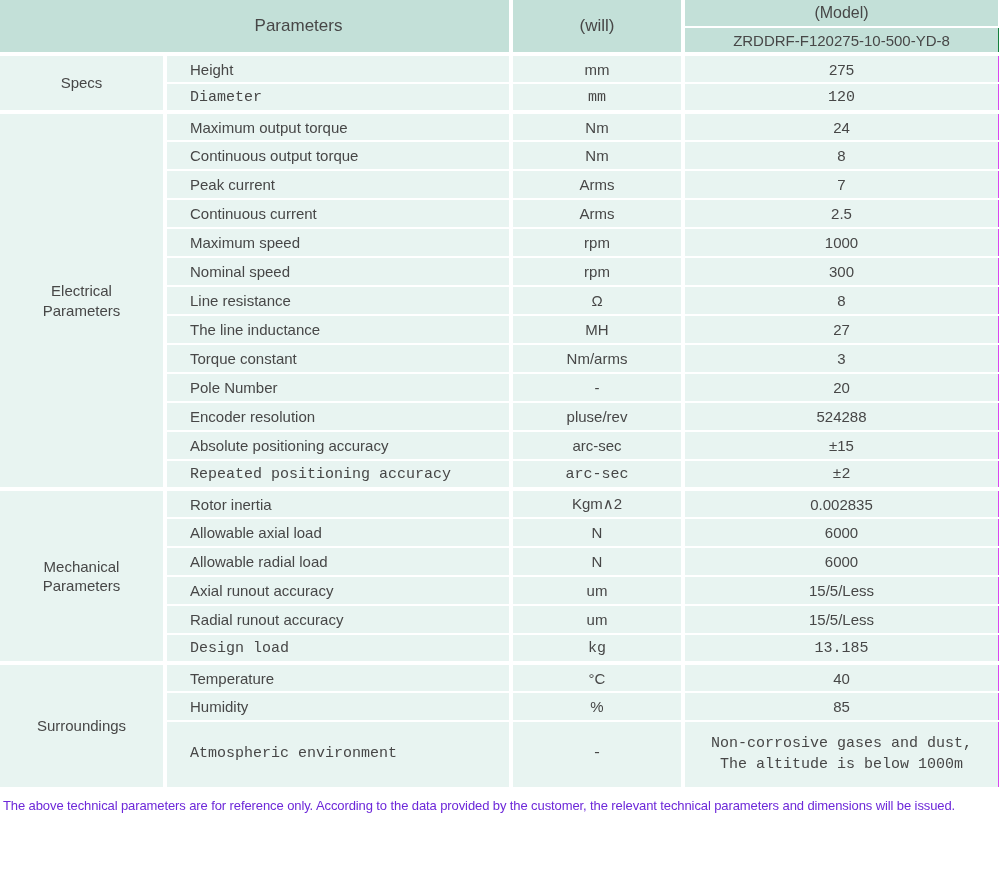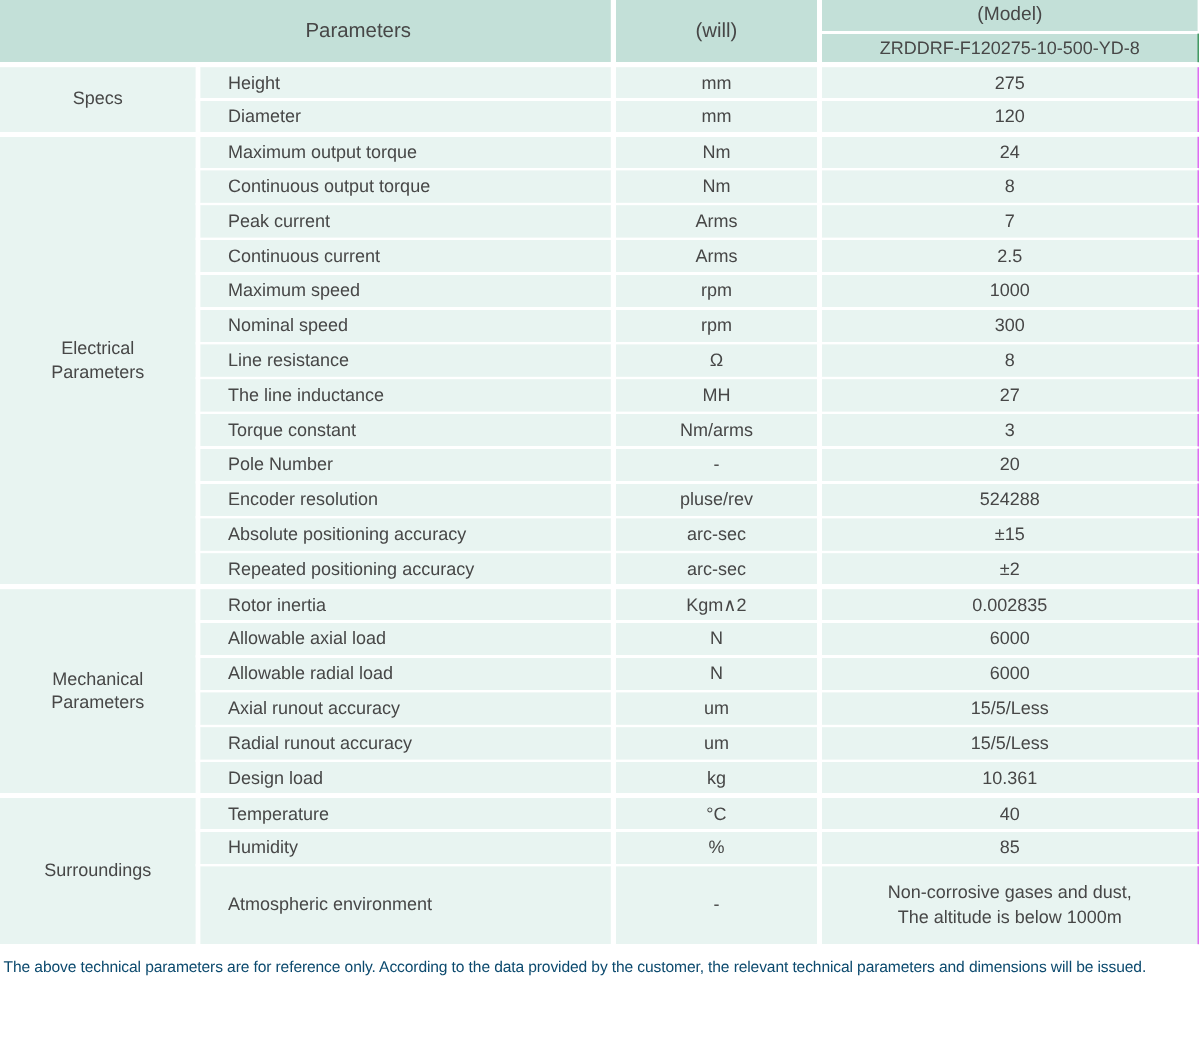--- a/index.html
+++ b/index.html
@@ -64,33 +64,33 @@
   td.cat {
     white-space: pre-line;
     line-height: 1.3;
     border-bottom: 4px solid #ffffff;
   }
   td.param {
     text-align: left;
     padding-left: 23px;
   }
   td.val { border-right: 2px solid #d946ef; }
-  tr.sec-end td { border-bottom: 4px solid #ffffff; }
+  tr.sec-end td { border-bottom: 4px solid #ffffff; font-family: Liberation Mono, monospace; }
   td.tall {
     height: 68px;
     white-space: pre-line;
     line-height: 1.35;
   }
 
   .footnote {
     margin-top: 7px;
     padding-left: 3px;
     font-size: 13px;
     letter-spacing: -0.1px;
-    color: #0c4a6e;
+    color: #6d28d9;
     white-space: nowrap;
   }
 </style>
 </head>
 <body>
 
 <div class="page">
   <table class="spec">
     <colgroup>
       <col class="c-cat">
@@ -212,21 +212,21 @@
       <td class="val">15/5/Less</td>
     </tr>
     <tr>
       <td class="param">Radial runout accuracy</td>
       <td class="unit">um</td>
       <td class="val">15/5/Less</td>
     </tr>
     <tr class="sec-end">
       <td class="param">Design load</td>
       <td class="unit">kg</td>
-      <td class="val">10.361</td>
+      <td class="val">13.185</td>
     </tr>
 
     <tr>
       <td class="cat" rowspan="3">Surroundings</td>
       <td class="param">Temperature</td>
       <td class="unit">°C</td>
       <td class="val">40</td>
     </tr>
     <tr>
       <td class="param">Humidity</td>

